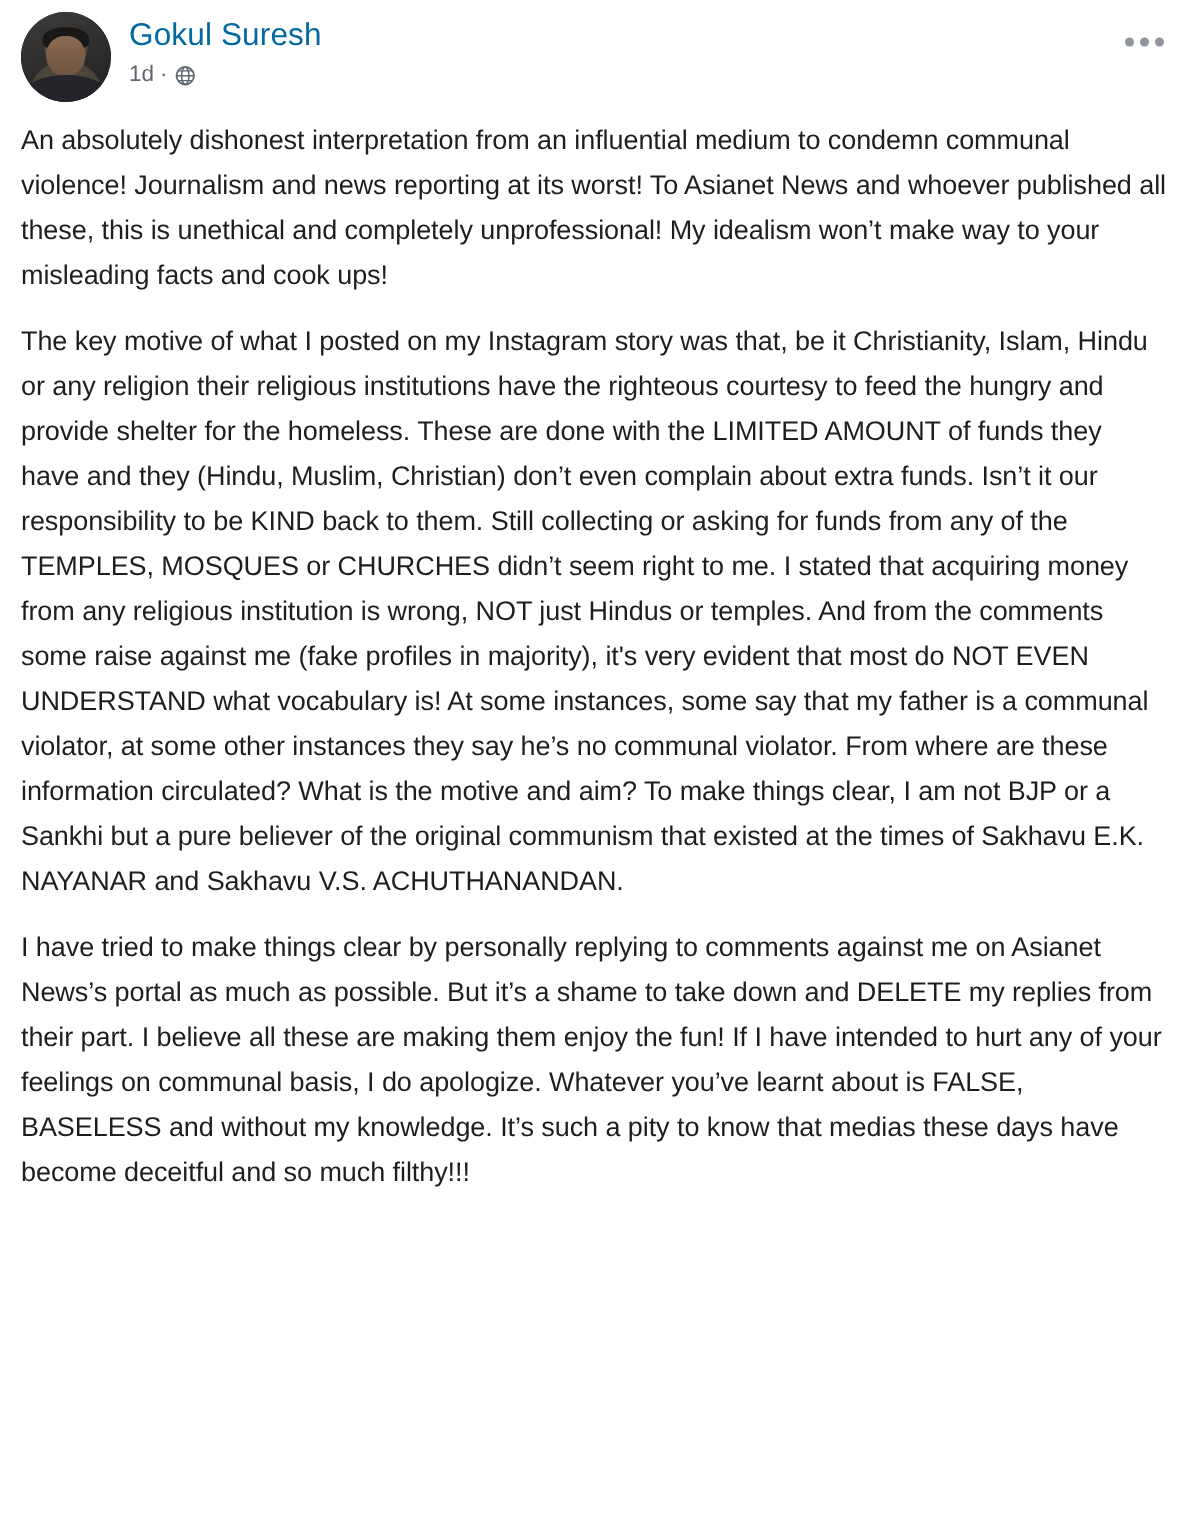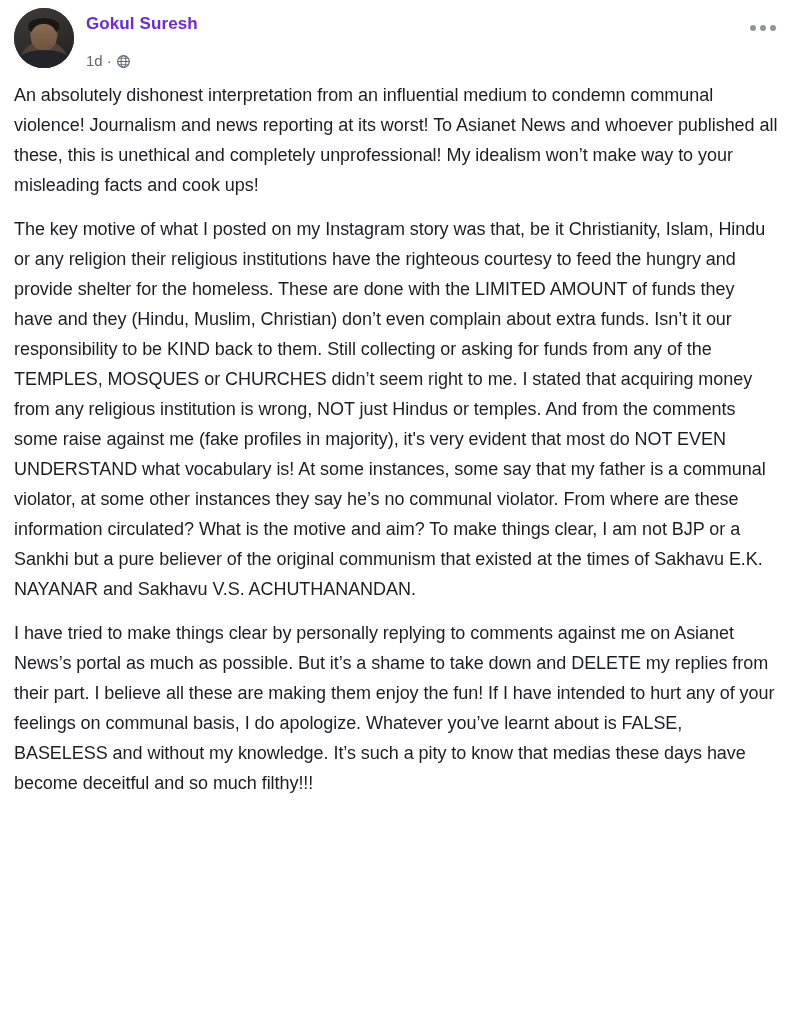--- a/index.html
+++ b/index.html
@@ -71,28 +71,28 @@
     transform: translateX(-50%);
     border-radius: 50% 50% 0 0;
     background: #23242a;
   }
   .header-text {
     margin-left: 12px;
     padding-top: 4px;
     min-width: 0;
   }
   .author {
-    font-size: 17px;
-    font-weight: bold;
-    color: #6d28d9;
+    font-size: 21px;
+    font-weight: normal;
+    color: #0369a1;
     line-height: 24px;
     letter-spacing: 0.1px;
   }
   .meta {
-    margin-top: 16px;
+    margin-top: 5px;
     display: flex;
     align-items: center;
     font-size: 15px;
     color: #616770;
     line-height: 18px;
   }
   .meta .sep {
     margin: 0 4px;
   }
   .globe-icon {

